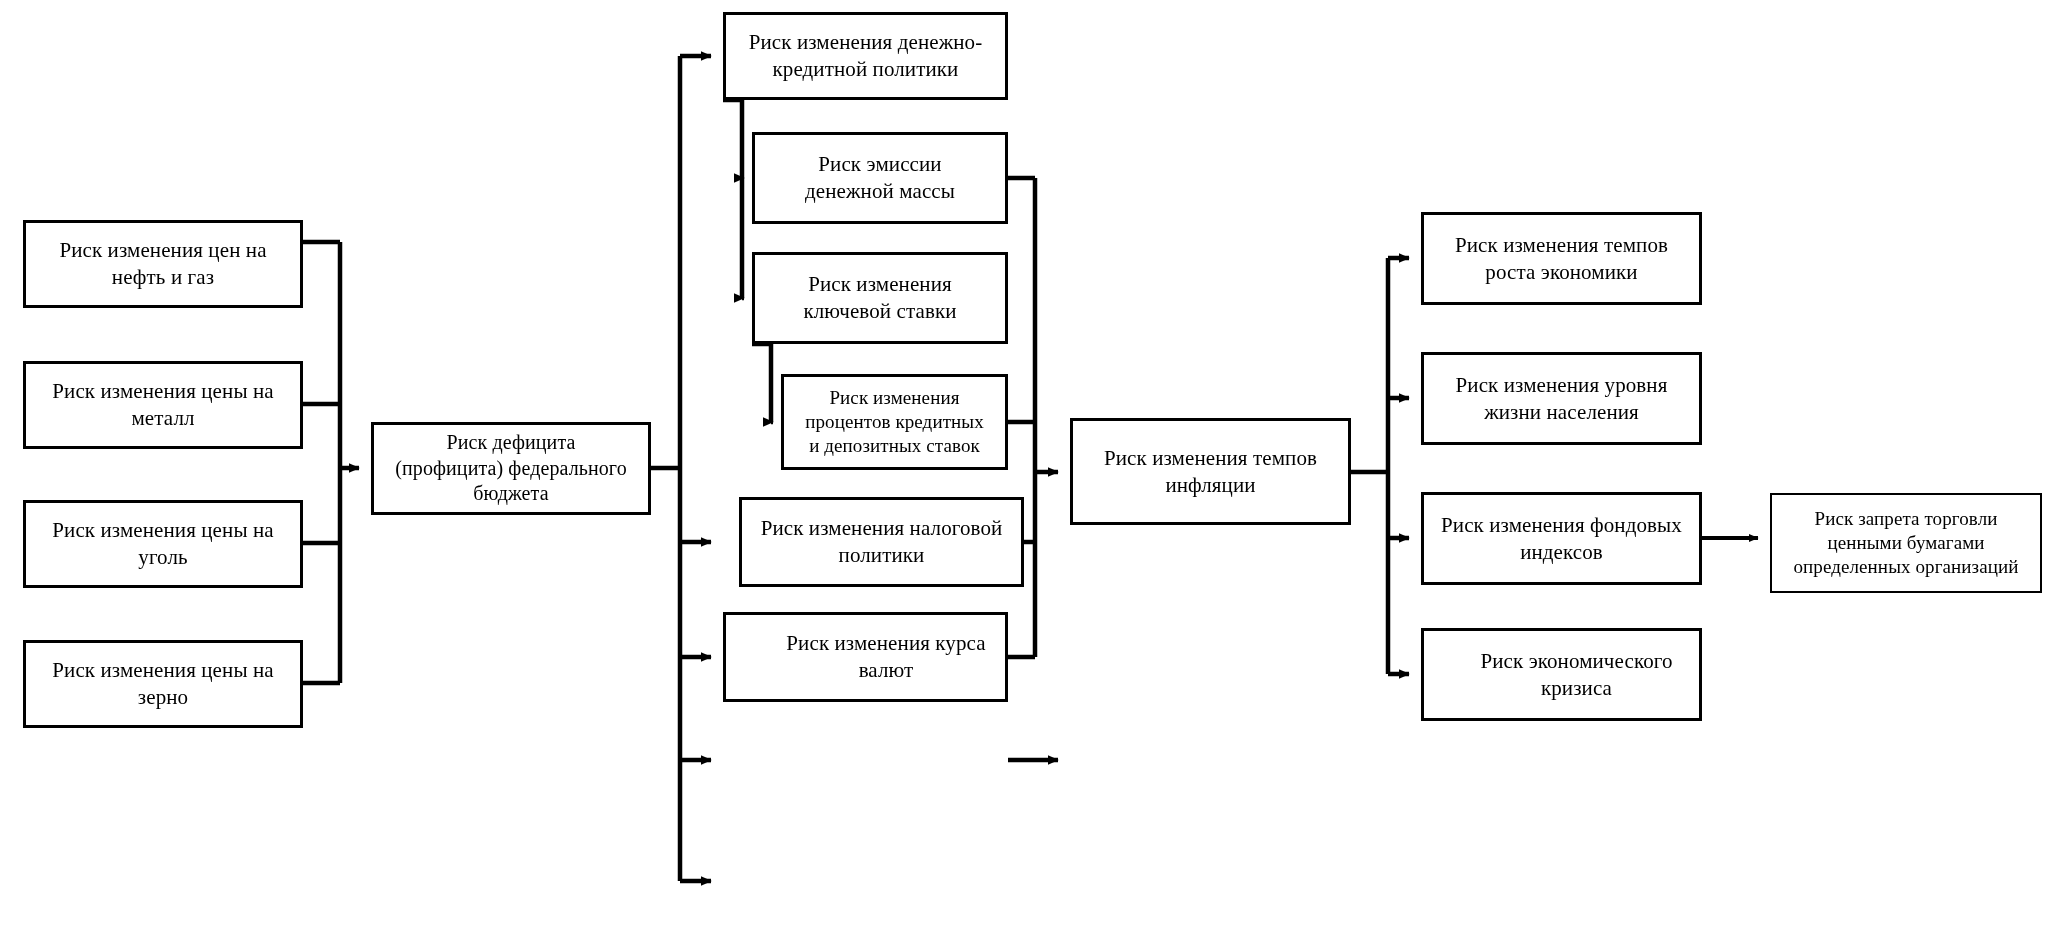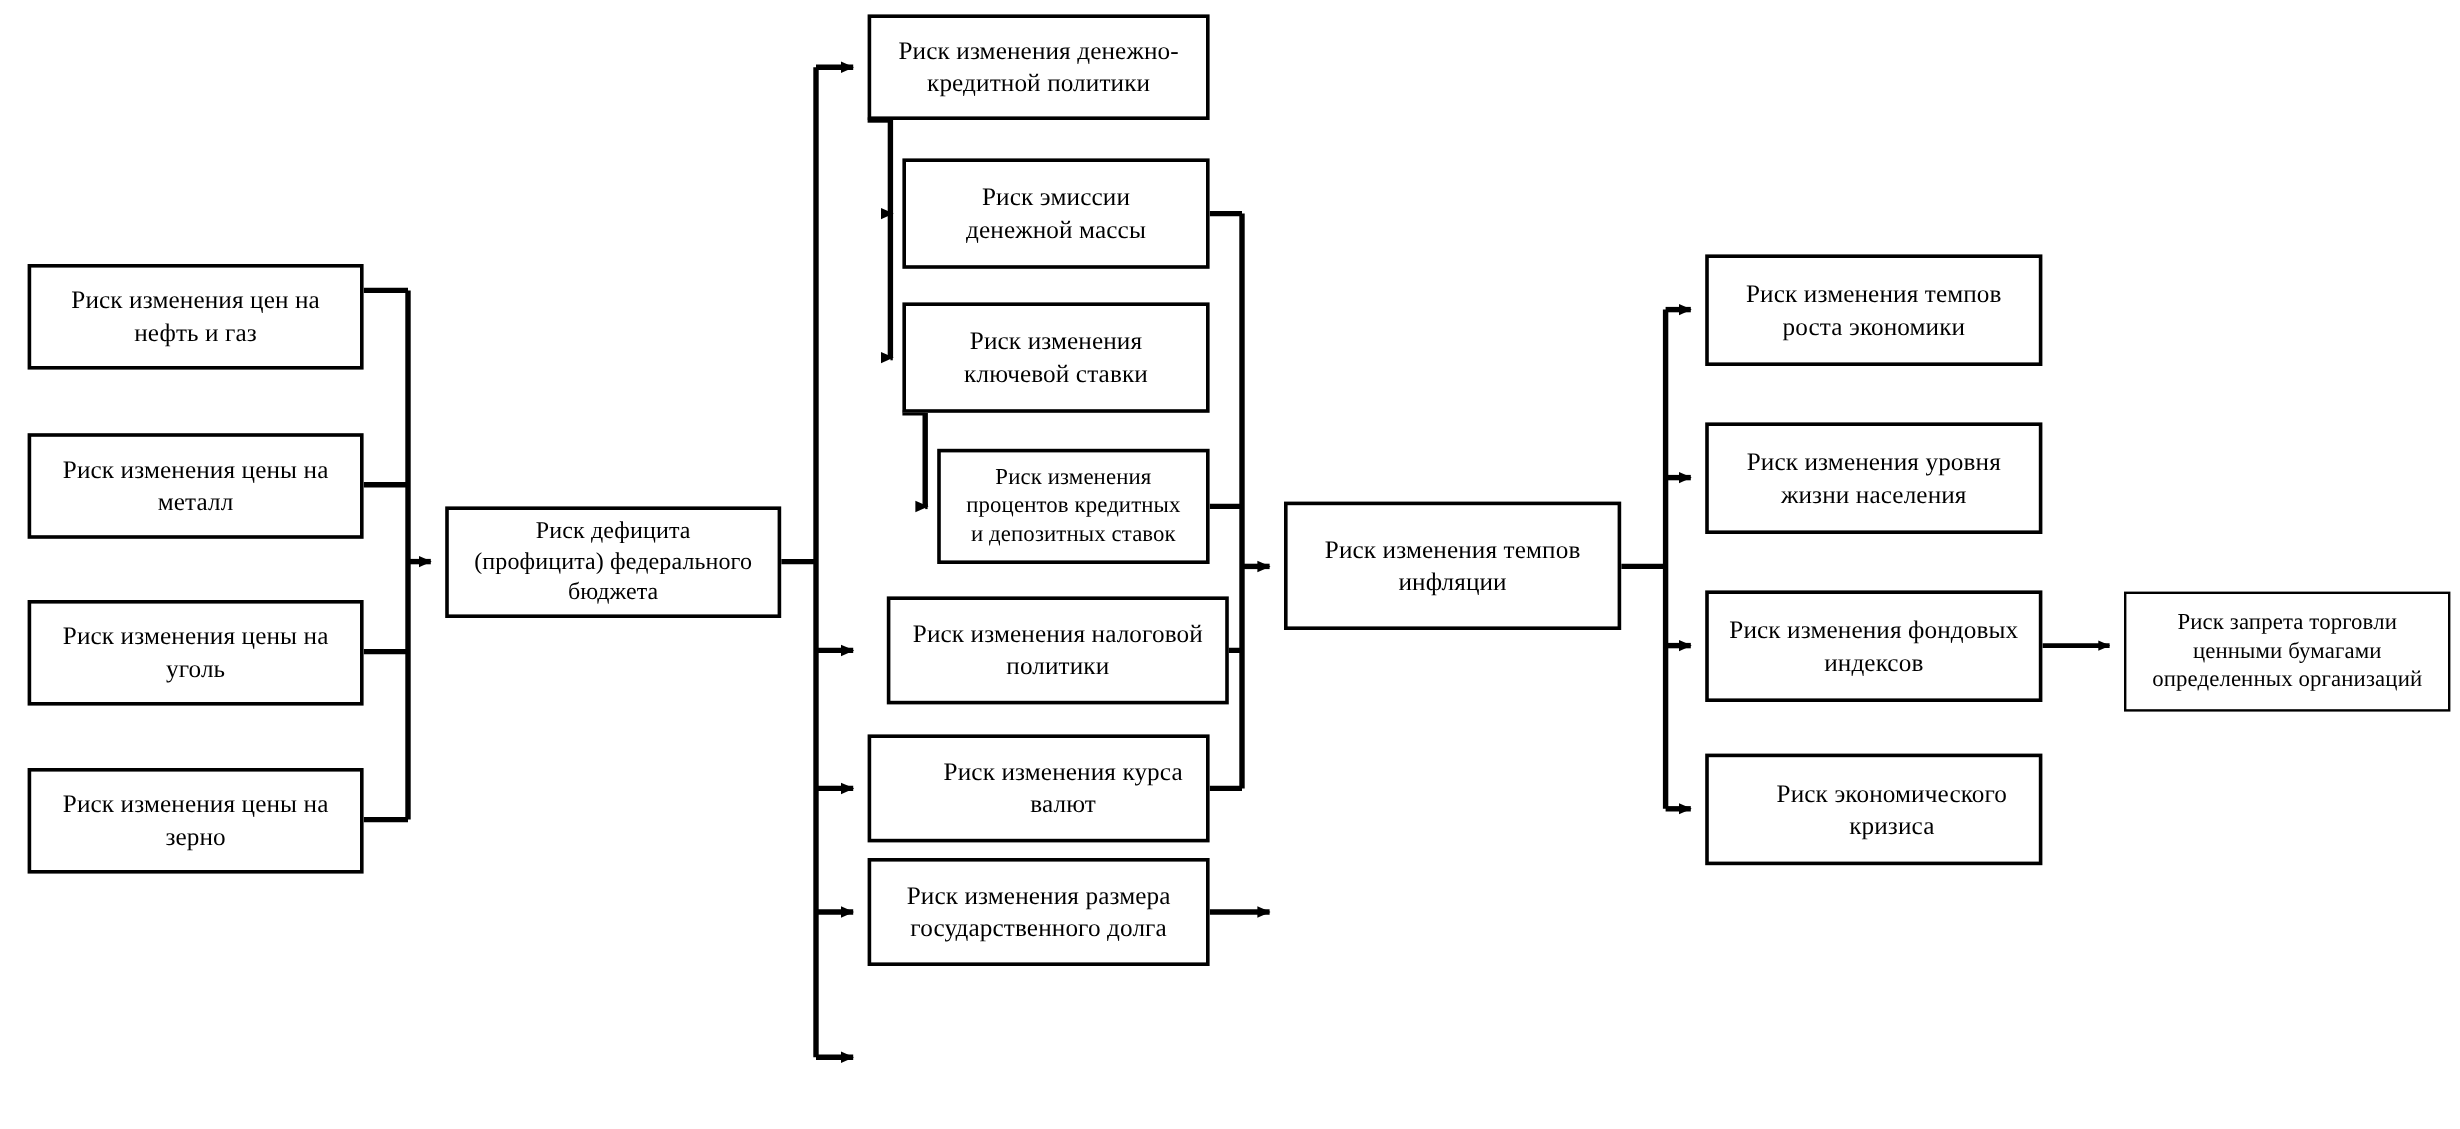--- a/index.html
+++ b/index.html
@@ -194,22 +194,20 @@
   <div class="node-box" style="left:781px; top:374px; width:227px; height:96px; font-size:19px;">Риск изменения
 процентов кредитных
 и депозитных ставок</div>
 
   <div class="node-box" style="left:723px; top:497px; width:285px; height:90px;margin-left:16px;">Риск изменения налоговой
 политики</div>
 
   <div class="node-box" style="left:723px; top:612px; width:285px; height:90px;padding-left:47px;">Риск изменения курса
 валют</div>
 
-  <div class="node-box" style="left:723px; top:715px; width:285px; height:90px;">Риск изменения размера
-государственного долга</div>
 
 
   <div class="node-box" style="left:1070px; top:418px; width:281px; height:107px;">Риск изменения темпов
 инфляции</div>
 
 
   <div class="node-box" style="left:1421px; top:212px; width:281px; height:93px;">Риск изменения темпов
 роста экономики</div>
 
   <div class="node-box" style="left:1421px; top:352px; width:281px; height:93px;">Риск изменения уровня

